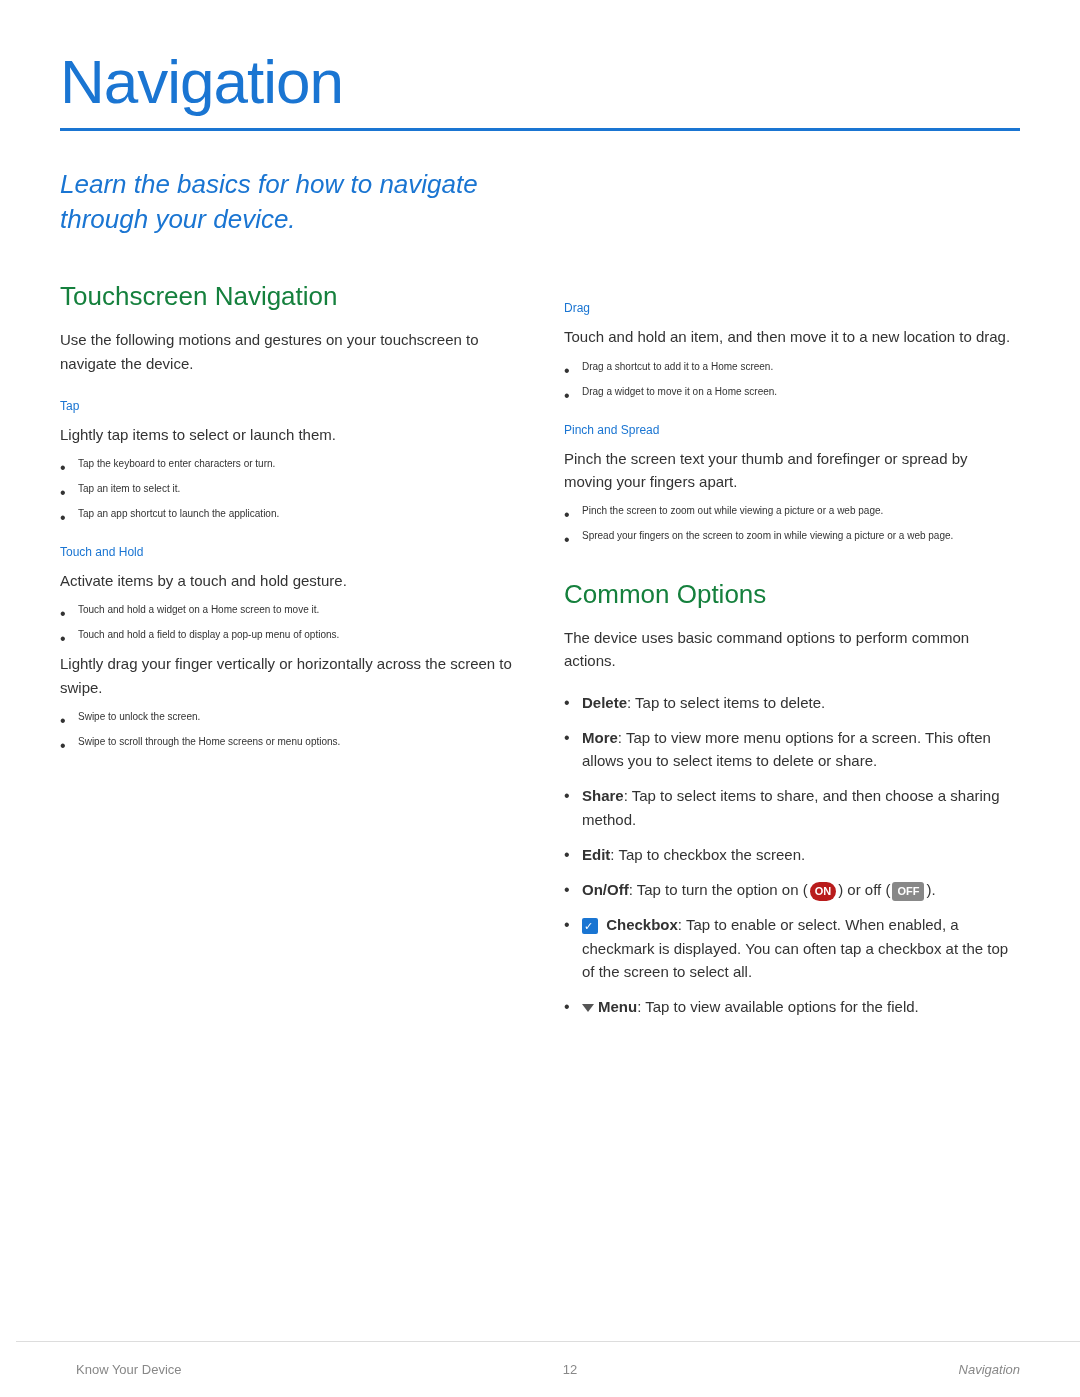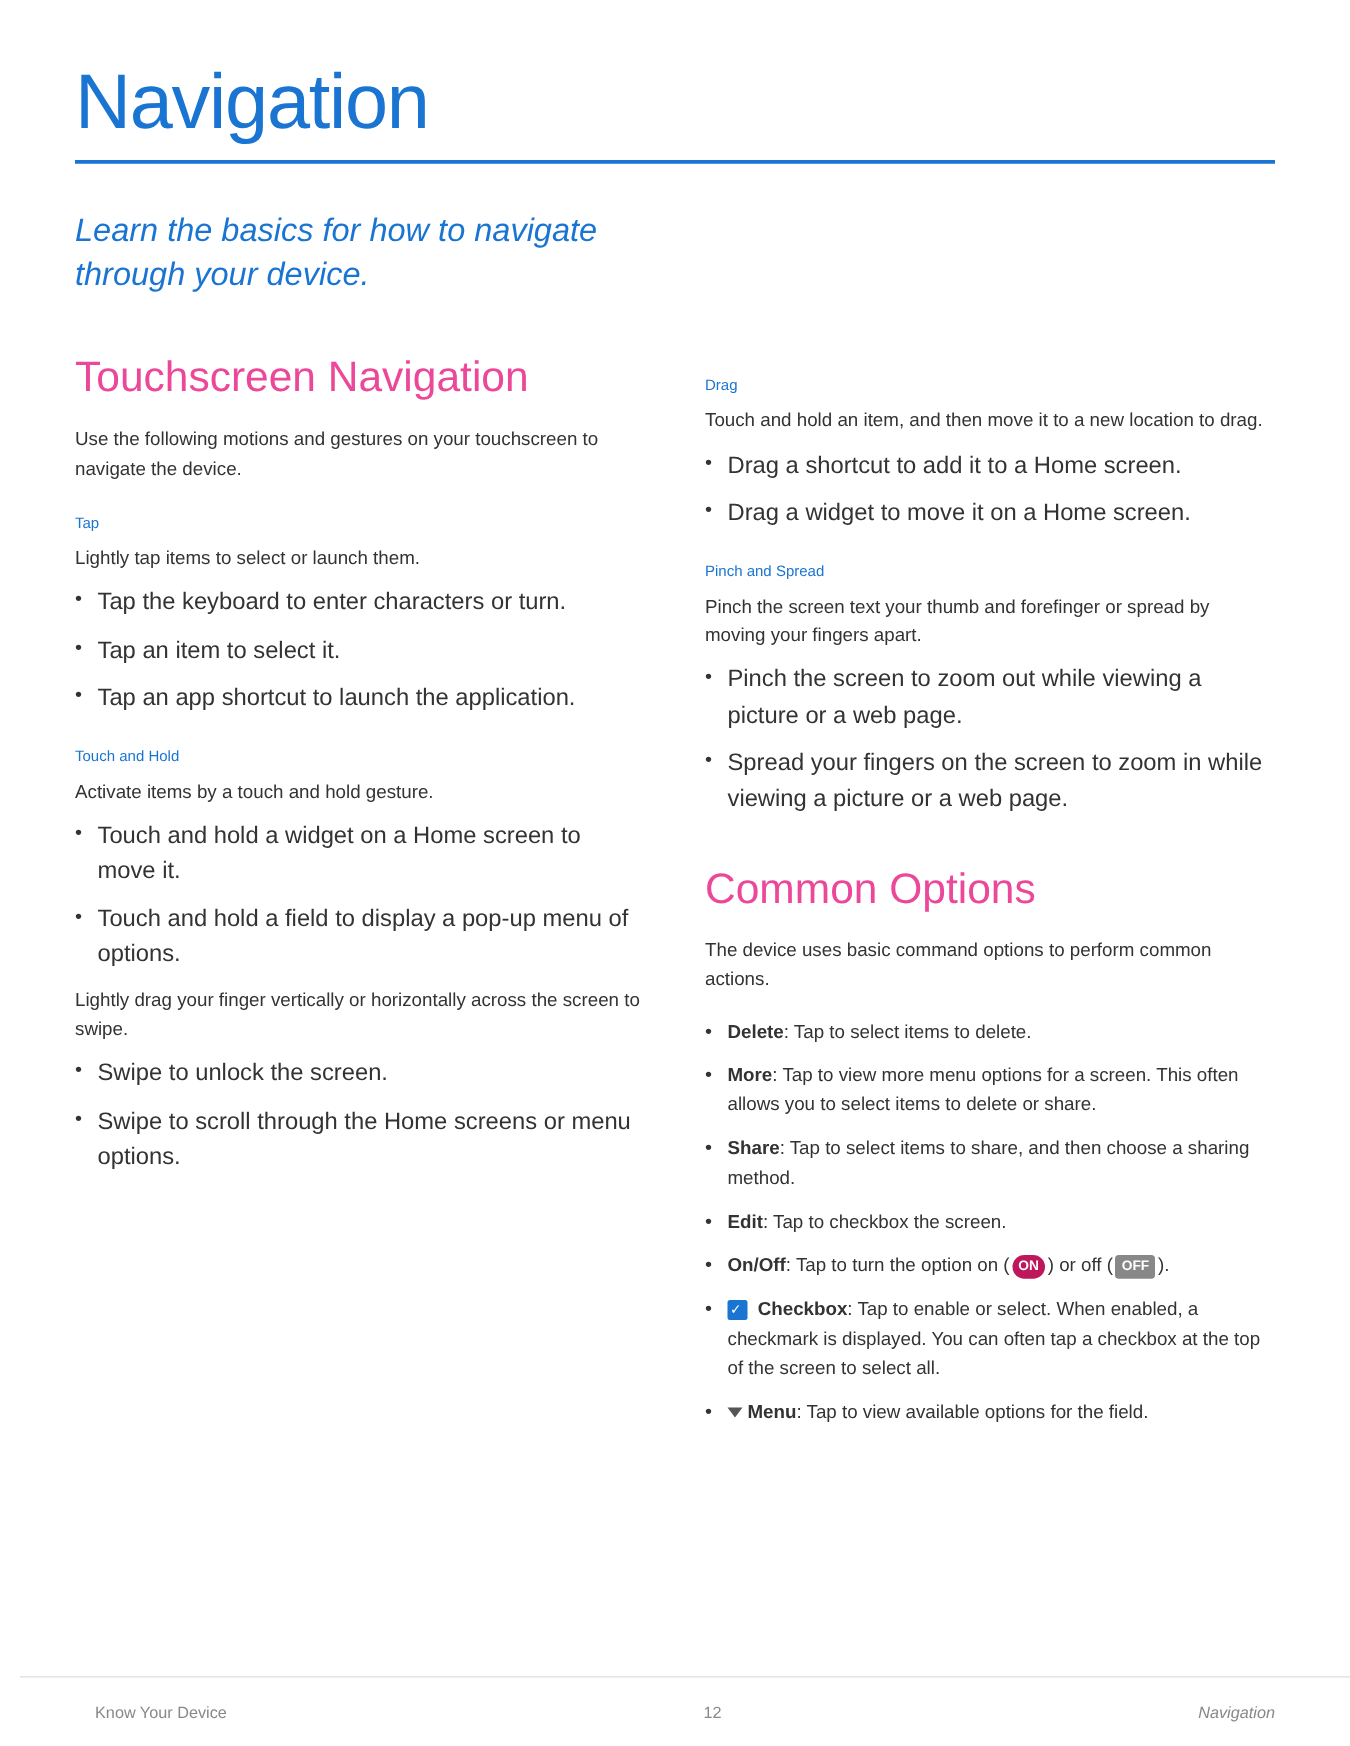--- a/index.html
+++ b/index.html
@@ -57,23 +57,23 @@
       flex: 1;
       min-width: 0;
     }
 
     .col-right {
       flex: 1;
       min-width: 0;
     }
 
     .section-title {
-      font-size: 34px;
+      font-size: 26px;
       font-weight: 400;
-      color: #ec4899;
+      color: #15803d;
       margin-bottom: 12px;
     }
 
     .section-desc {
       font-size: 15px;
       color: #333333;
       margin-bottom: 18px;
       line-height: 1.55;
     }
 
@@ -92,21 +92,21 @@
       line-height: 1.55;
     }
 
     .bullet-list {
       list-style: none;
       padding: 0;
       margin: 0 0 8px 0;
     }
 
     .bullet-list li {
-      font-size: 19px;
+      font-size: 10px;
       color: #333333;
       padding-left: 18px;
       position: relative;
       margin-bottom: 10px;
       line-height: 1.5;
     }
 
     .bullet-list li::before {
       content: "•";
       position: absolute;
@@ -141,21 +141,21 @@
       color: #333333;
       font-size: 16px;
     }
 
     .bold-term {
       font-weight: bold;
     }
 
     .on-badge {
       display: inline-block;
-      background: #be185d;
+      background: #b91c1c;
       color: #ffffff;
       font-size: 11px;
       font-weight: bold;
       padding: 1px 5px;
       border-radius: 10px;
       vertical-align: middle;
       margin: 0 2px;
     }
 
     .off-badge {

